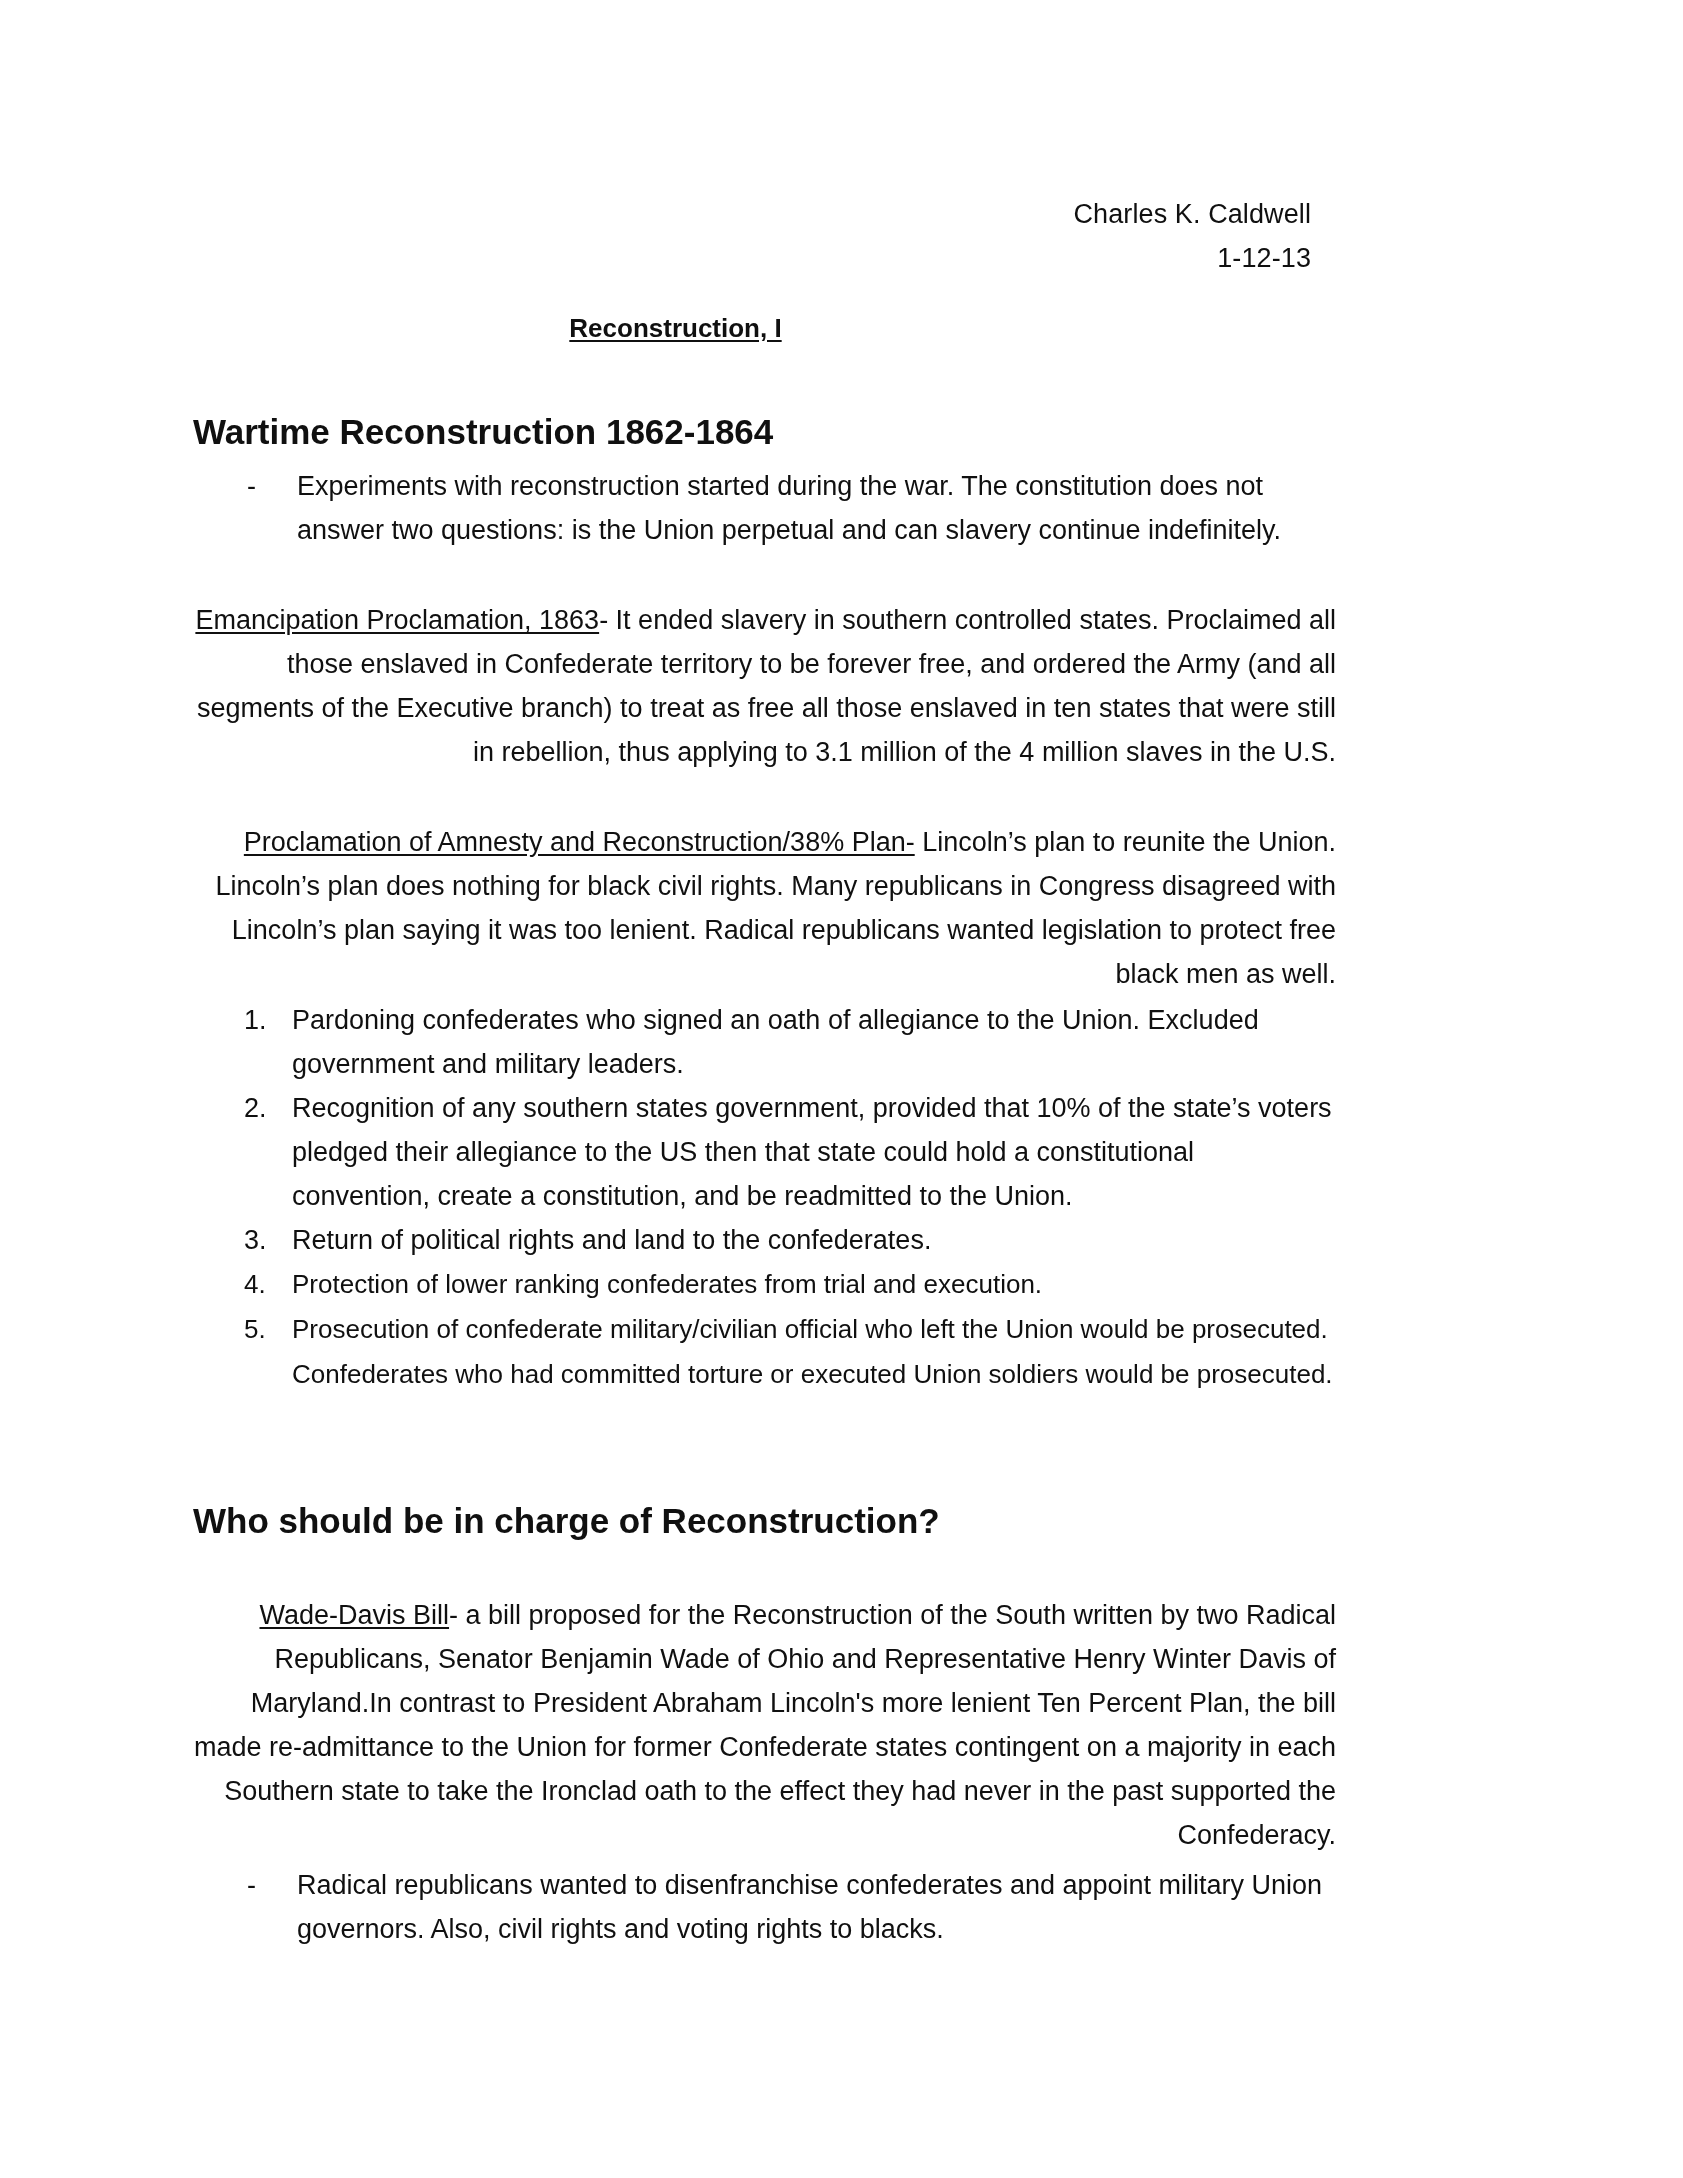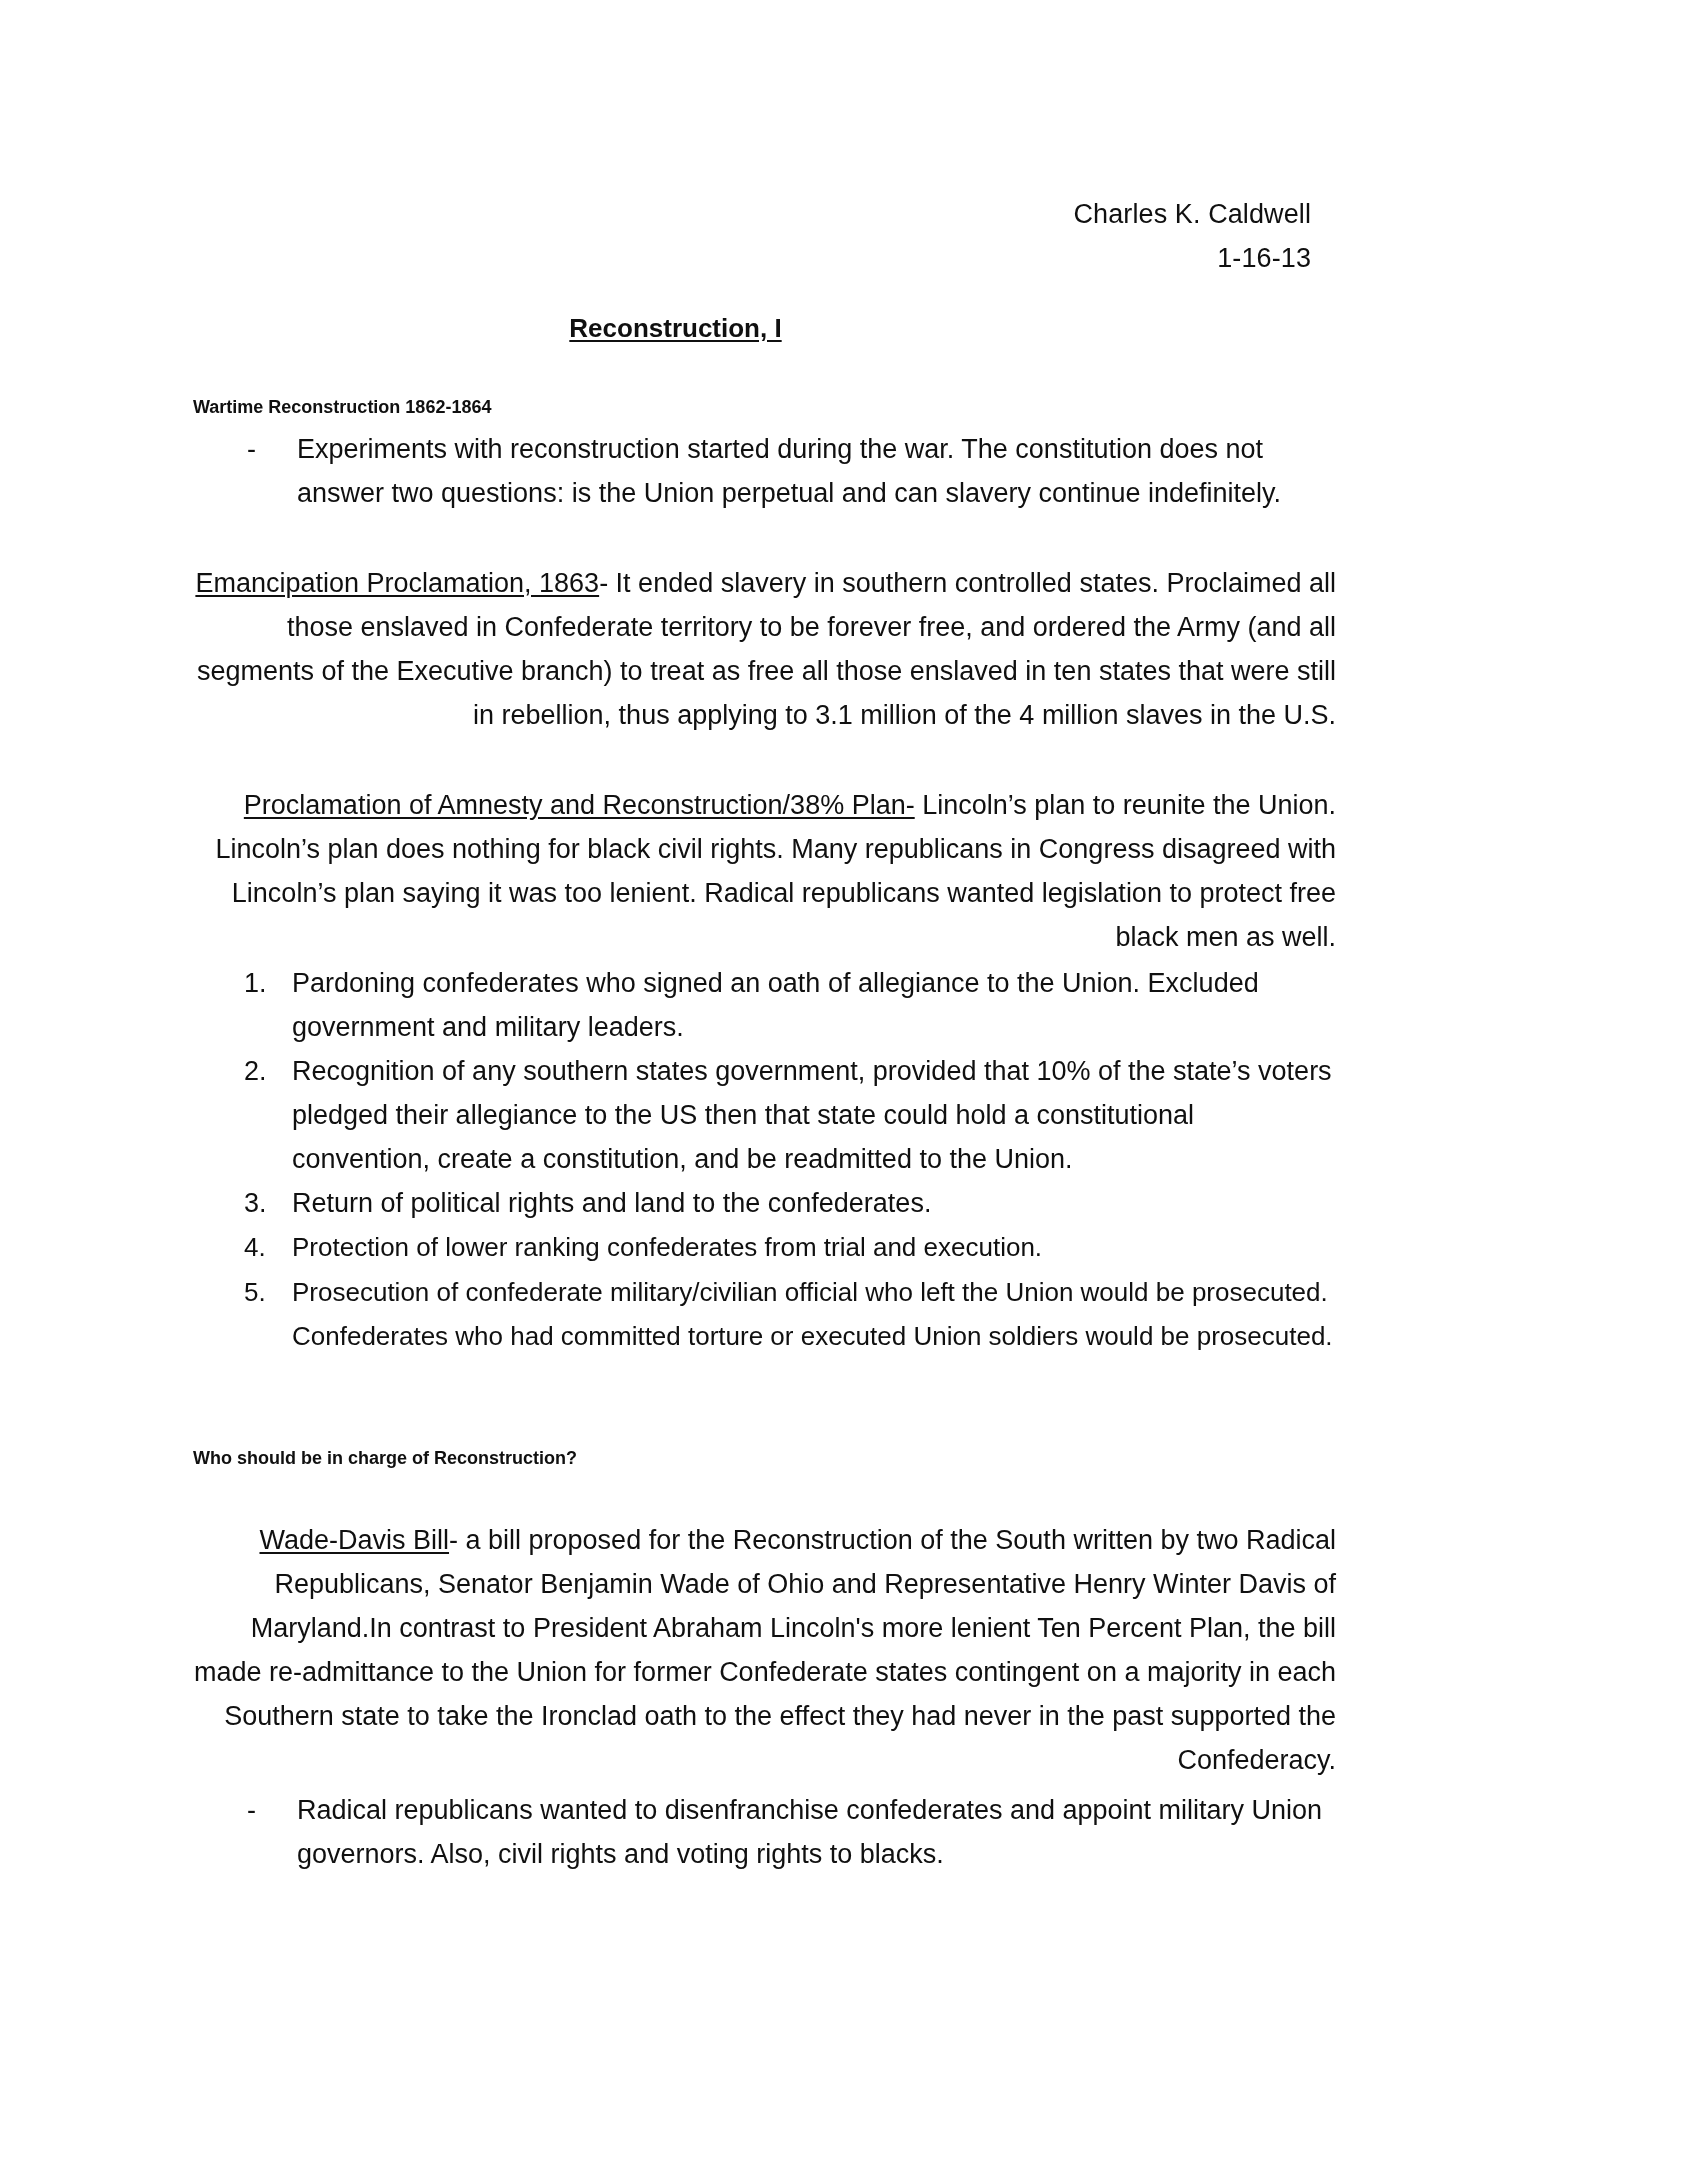--- a/index.html
+++ b/index.html
@@ -45,22 +45,22 @@
     margin: 27px 0 0 0;
     padding-right: 178px;
   }
   .doc-title span {
     text-decoration: underline;
     text-underline-offset: 3px;
   }
   
   .section-heading {
     font-weight: bold;
-    font-size: 18px;
-    margin: 44px 0 0 0;
+    font-size: 35px;
+    margin: 56px 0 0 0;
     line-height: 1.5;
   }
   
   .para {
     margin: 0;
     font-size: 27px;
     line-height: 1.63;
     text-align: right;
   }
   .para.spaced {
@@ -120,21 +120,21 @@
   }
 </style>
 </head>
 <body>
 
 <div class="page">
   <div class="doc">
 
     <div class="header-block">
       <span class="header-line">Charles K. Caldwell</span>
-      <span class="header-line">1-16-13</span>
+      <span class="header-line">1-12-13</span>
     </div>
 
     <div class="doc-title">
       <span>Reconstruction, I</span>
     </div>
 
     <div class="section-heading">Wartime Reconstruction 1862-1864</div>
 
     <ul class="dash-list">
       <li>

